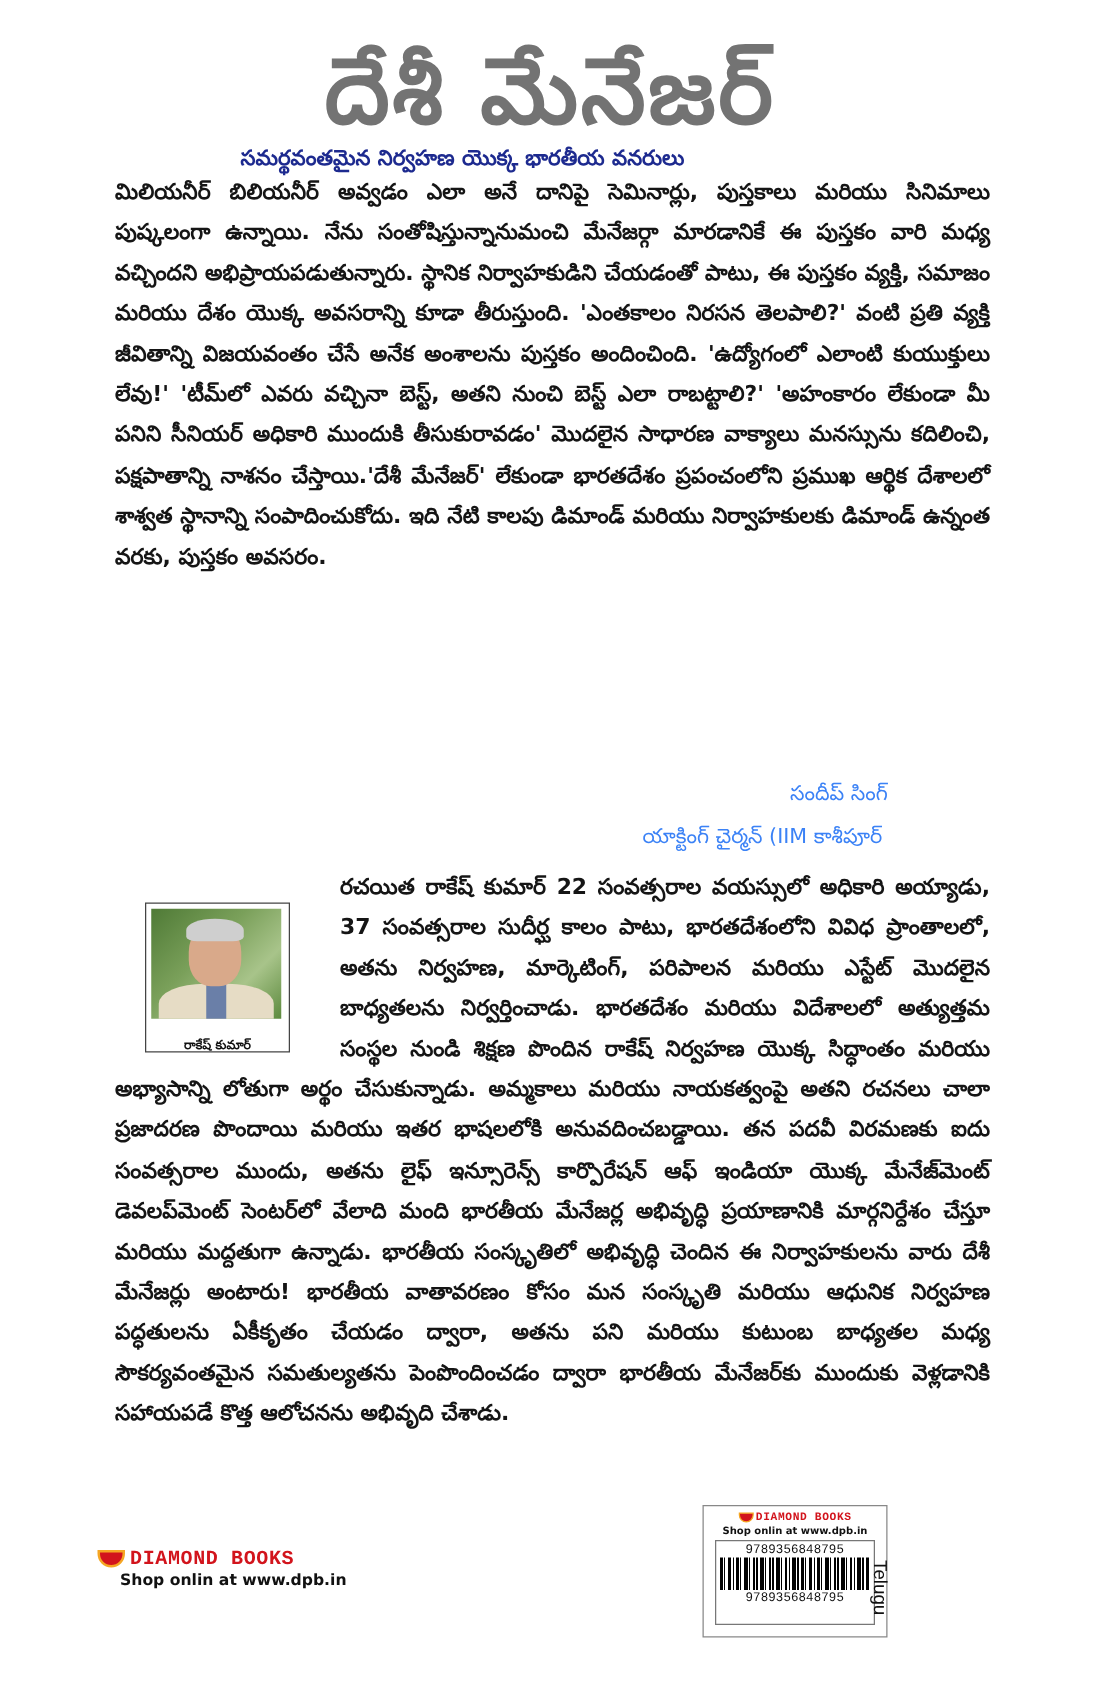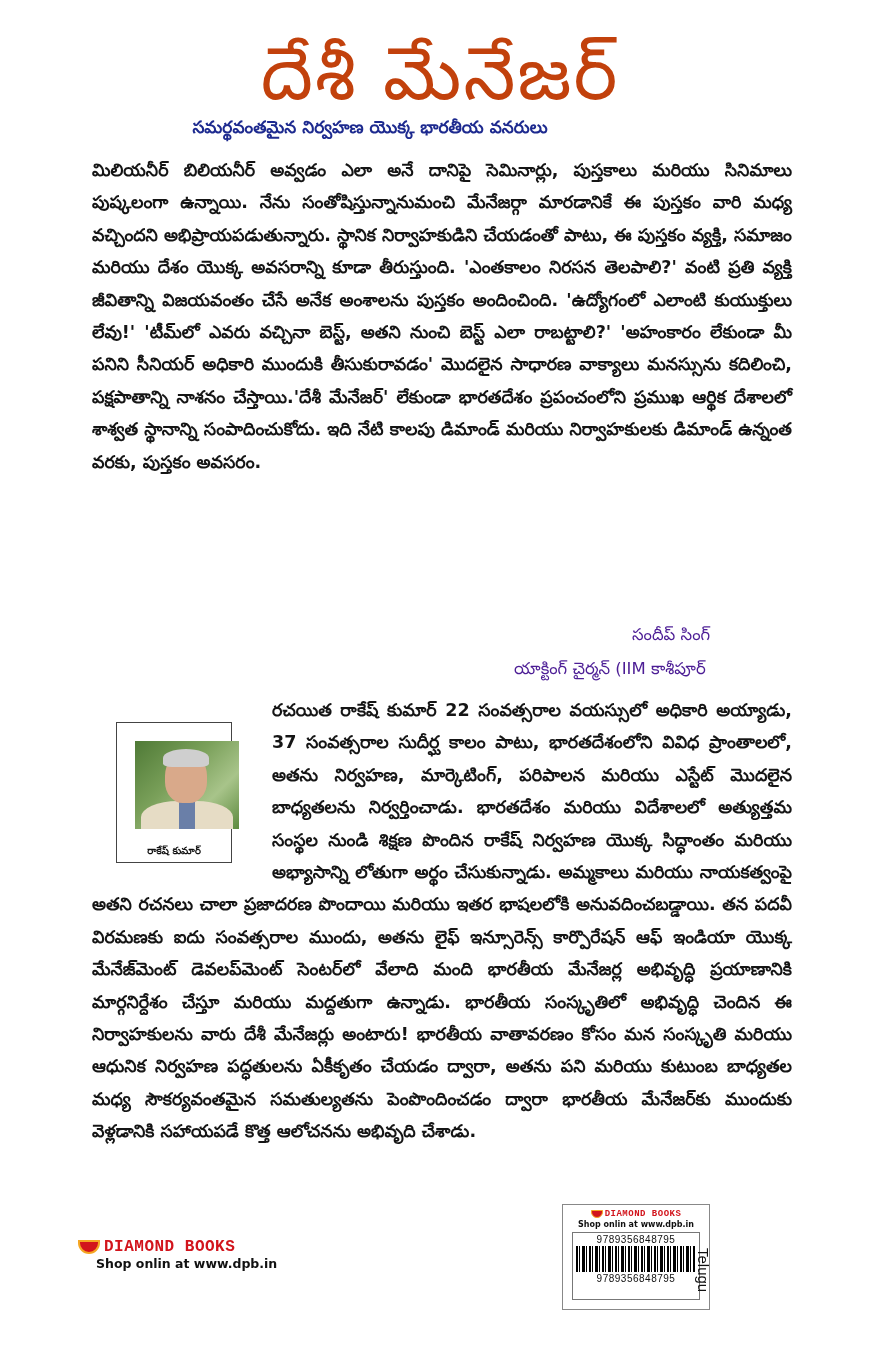--- a/index.html
+++ b/index.html
@@ -1,32 +1,32 @@
 <!DOCTYPE html>
 <html><head>
 <meta charset="utf-8">
 <style>
   html, body { margin: 0; padding: 0; background: #ffffff; }
   body { width: 880px; height: 1360px; position: relative; overflow: hidden;
          font-family: "DejaVu Sans", sans-serif; color: #111; }
   .title { position: absolute; left: 0; top: 28px; width: 880px; text-align: center;
-           font-size: 74px; font-weight: normal; color: #c2410c; line-height: 90px;
+           font-size: 74px; font-weight: bold; color: #737373; line-height: 90px;
            letter-spacing: 2px; }
   .subtitle { position: absolute; left: 0; top: 116px; width: 740px; text-align: center;
               font-size: 17px; font-weight: bold; color: #1d2a8f; line-height: 22px; }
   .para { position: absolute; left: 92px; width: 700px; font-size: 17.5px;
           line-height: 32.4px; text-align: justify; font-weight: bold; color: #151515; }
-  .p1 { top: 154px; }
-  .sig { position: absolute; font-size: 16.5px; color: #4c1d95; }
+  .p1 { top: 138px; }
+  .sig { position: absolute; font-size: 16.5px; color: #3b82f6; }
   .sig1 { left: 632px; top: 625px; }
   .sig2 { left: 514px; top: 659px; }
   .p2 { top: 694px; }
-  .author-box { float: left; width: 116px; height: 141px; border: 1.5px solid #444;
+  .author-box { float: left; width: 116px; height: 120px; border: 1.5px solid #444;
                 margin: 28px 40px 4px 24px; background: #fff; box-sizing: border-box;
-                padding: 18px; position: relative; }
+                padding: 4px; position: relative; }
   .photo { width: 104px; height: 88px; position: relative; overflow: hidden;
            background: linear-gradient(135deg, #4f7a36 0%, #7aa05a 40%, #a8c48a 70%, #5d8a3e 100%); }
   .photo .head { position: absolute; left: 30px; top: 12px; width: 42px; height: 50px;
                  border-radius: 45% 45% 42% 42%; background: #d9a98a; }
   .photo .hair { position: absolute; left: 28px; top: 8px; width: 46px; height: 18px;
                  border-radius: 50% 50% 20% 20%; background: #cfcfcf; }
   .photo .body { position: absolute; left: 6px; top: 60px; width: 92px; height: 40px;
                  border-radius: 40% 40% 0 0; background: #e6dcc5; }
   .photo .collar { position: absolute; left: 44px; top: 58px; width: 16px; height: 32px;
                    background: #6a7fa8; }

